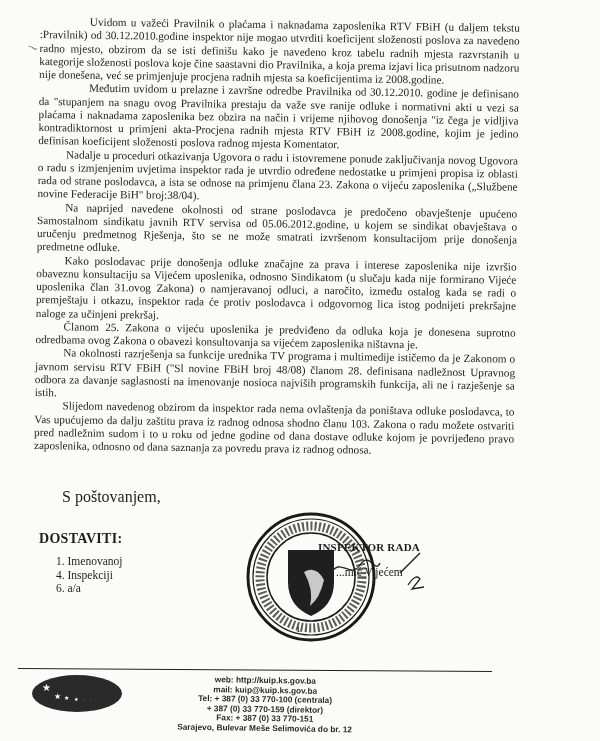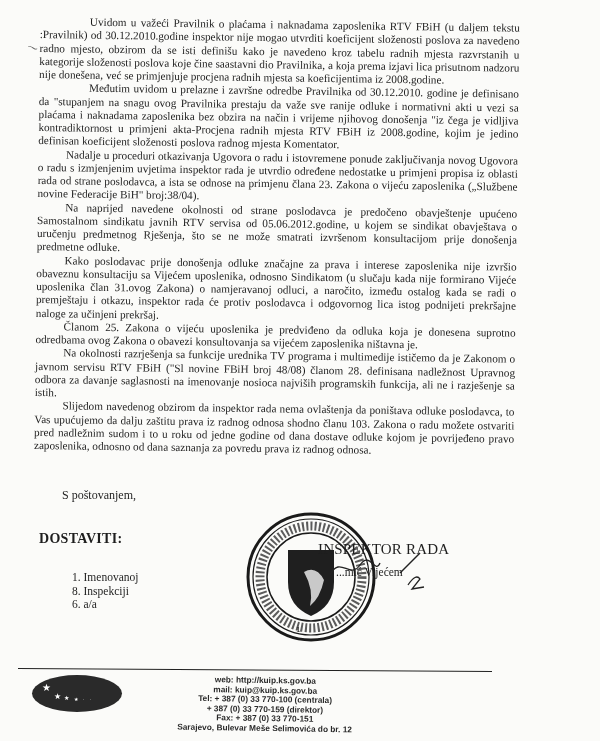--- a/index.html
+++ b/index.html
@@ -12,25 +12,25 @@
   }
   .page { position:absolute; inset:0; }
   .body-text {
     position:absolute; left:40px; top:15px; width:480px;
     font-size:11.2px; line-height:13.25px; text-align:justify;
     transform:rotate(0.8deg); transform-origin:left top;
   }
   .body-text p { margin:0; }
   .body-text p.indent { text-indent:28px; }
   .body-text p.big-indent { text-indent:50px; }
-  .closing { position:absolute; left:62px; top:488px; font-size:12px; }
+  .closing { position:absolute; left:62px; top:488px; font-size:16px; }
   .dostaviti-title { position:absolute; left:39px; top:531px; font-size:14px; font-weight:bold; letter-spacing:0.3px; }
-  .dostaviti-list { position:absolute; left:56px; top:555px; font-size:11.5px; line-height:13.5px; margin:16px; padding:0; list-style:none; }
+  .dostaviti-list { position:absolute; left:56px; top:555px; font-size:11.5px; line-height:13.5px; margin:0; padding:0; list-style:none; }
   .stamp { position:absolute; left:244px; top:510px; width:135px; height:135px; }
-  .inspector-title { position:absolute; left:318px; top:541px; font-size:15px; font-weight:normal; letter-spacing:0.2px; }
+  .inspector-title { position:absolute; left:318px; top:541px; font-size:11px; font-weight:bold; letter-spacing:0.2px; }
   .inspector-name { position:absolute; left:336px; top:566px; font-size:11.5px; }
   .signature { position:absolute; left:320px; top:545px; width:110px; height:50px; }
   .footer-rule { position:absolute; left:18px; top:668px; width:474px; height:1px; background:#222; transform:rotate(0.35deg); transform-origin:left; }
   .logo { position:absolute; left:32px; top:675px; width:90px; height:37px; border-radius:50%; background:#2a2a2a; }
   .logo span { position:absolute; color:#fff; font-size:8px; }
   .footer-text {
     position:absolute; left:160px; top:676px; width:210px;
     font-family:"Liberation Sans", "DejaVu Sans", sans-serif;
     font-size:8.3px; line-height:9.5px; text-align:center; font-weight:bold; color:#2a2a2a;
     transform:rotate(0.9deg);
@@ -54,21 +54,21 @@
     <p class="indent">Članom 25. Zakona o vijeću uposlenika je predviđeno da odluka koja je donesena suprotno odredbama ovog Zakona o obavezi konsultovanja sa vijećem zaposlenika ništavna je.</p>
     <p class="indent">Na okolnosti razrješenja sa funkcije urednika TV programa i multimedije ističemo da je Zakonom o javnom servisu RTV FBiH ("Sl novine FBiH broj 48/08) članom 28. definisana nadležnost Upravnog odbora za davanje saglasnosti na imenovanje nosioca najviših programskih funkcija, ali ne i razješenje sa istih.</p>
     <p class="indent">Slijedom navedenog obzirom da inspektor rada nema ovlaštenja da poništava odluke poslodavca, to Vas upućujemo da dalju zaštitu prava iz radnog odnosa shodno članu 103. Zakona o radu možete ostvariti pred nadležnim sudom i to u roku od jedne godine od dana dostave odluke kojom je povrijeđeno pravo zaposlenika, odnosno od dana saznanja za povredu prava iz radnog odnosa.</p>
   </div>
 
   <div class="closing">S poštovanjem,</div>
 
   <div class="dostaviti-title">DOSTAVITI:</div>
   <ul class="dostaviti-list">
     <li>1. Imenovanoj</li>
-    <li>8. Inspekciji</li>
+    <li>4. Inspekciji</li>
     <li>6. a/a</li>
   </ul>
 
   <svg class="stamp" viewBox="0 0 135 135">
     <circle cx="67" cy="67" r="63" fill="none" stroke="#1a1a1a" stroke-width="3"></circle>
     <circle cx="67" cy="67" r="58" fill="none" stroke="#1a1a1a" stroke-width="1.2"></circle>
     <circle cx="67" cy="67" r="44" fill="none" stroke="#1a1a1a" stroke-width="1.5"></circle>
     <circle cx="67" cy="67" r="51" fill="none" stroke="#333" stroke-width="9" stroke-dasharray="2 2.2" opacity="0.8"></circle>
     <path d="M44 40 L90 40 L90 72 Q90 96 67 106 Q44 96 44 72 Z" fill="#1f1f1f"></path>
     <path d="M60 62 Q72 55 80 70 Q76 88 66 96 Q70 80 60 62 Z" fill="#e8e8e8" opacity="0.85"></path>

